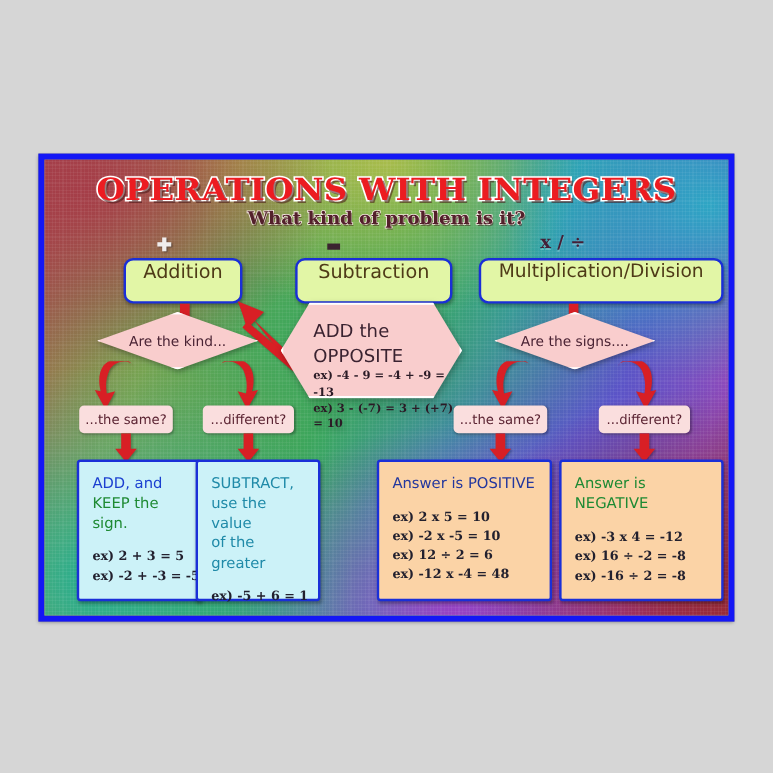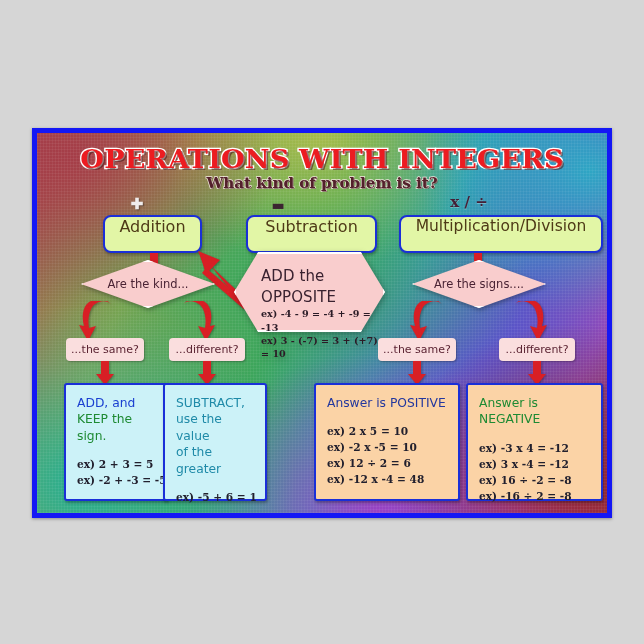--- a/index.html
+++ b/index.html
@@ -323,20 +323,19 @@
         <div class="ans-ex">ex) 2 x 5 = 10</div>
         <div class="ans-ex">ex) -2 x -5 = 10</div>
         <div class="ans-ex">ex) 12 ÷ 2 = 6</div>
         <div class="ans-ex">ex) -12 x -4 = 48</div>
       </div>
 
       <div class="ans-box ans-orange" id="ans-neg">
         <div class="ans-head green" style="text-align:left;">Answer is NEGATIVE</div>
         <div class="ex-gap"></div>
         <div class="ans-ex">ex) -3 x 4 = -12</div>
-        <div class="ans-ex">ex) 3 x -4 = -12</div>
         <div class="ans-ex">ex) 16 ÷ -2 = -8</div>
         <div class="ans-ex">ex) -16 ÷ 2 = -8</div>
       </div>
 
     </div>
   </div>
 </div>
 
 </body></html>

